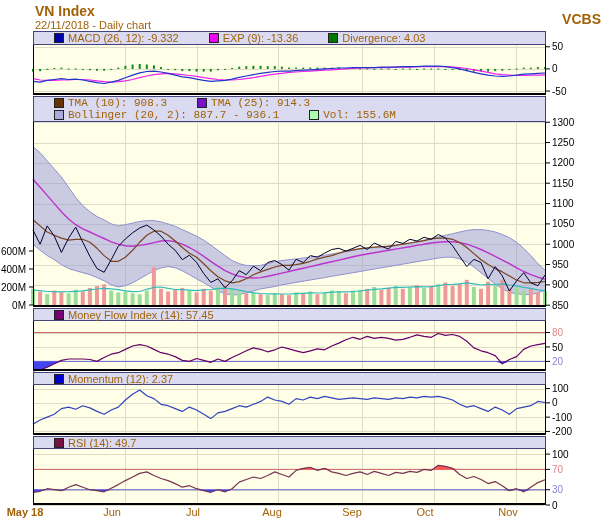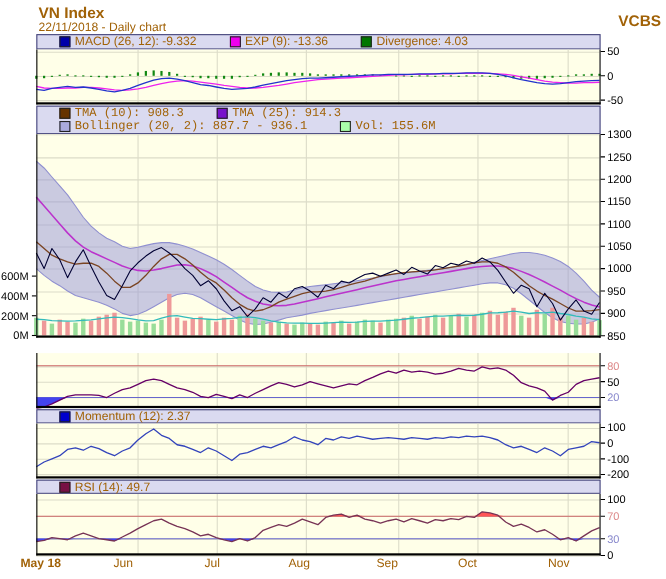--- a/index.html
+++ b/index.html
@@ -11,21 +11,21 @@
   .legendbar,.legendrow{display:flex;align-items:center;gap:30px;padding-left:20px;
       font-size:11px;white-space:nowrap;box-sizing:border-box;}
   .legendbar{position:absolute;left:33px;width:513px;background:#dadaf0;border:1px solid #44447a;}
   .legendwrap{position:absolute;left:33px;width:513px;background:#dadaf0;border:1px solid #44447a;box-sizing:border-box;}
   .legendrow{height:12px;font-family:Liberation Mono, monospace;}
   .lg-item{display:flex;align-items:center;gap:4px;}
   .lg-sq{width:8px;height:8px;border:1px solid #222;display:inline-block;}
   svg.panel{position:absolute;left:0;width:605px;overflow:visible;}
   .xaxis{position:absolute;top:506px;left:0;width:605px;height:18px;}
   .xaxis span{position:absolute;top:0;transform:translateX(-50%);font-size:11px;}
-  .xaxis span.bold{font-weight:bold;margin-left:12px;}
+  .xaxis span.bold{font-weight:bold;}
 </style>
 </head>
 <body>
 
 <div class="stage">
   <div class="title">VN Index</div>
   <div class="subtitle">22/11/2018 - Daily chart</div>
   <div class="brand">VCBS</div>
 
   <div class="legendbar" style="top:31px;height:14px">
@@ -285,20 +285,26 @@
       <line x1="546" y1="122.22197802197802" x2="550" y2="122.22197802197802" stroke="#000" stroke-width="1"></line>
       <text x="552" y="125.7" fill="#000" font-size="10" text-anchor="start">1000</text>
       <line x1="546" y1="142.55164835164834" x2="550" y2="142.55164835164834" stroke="#000" stroke-width="1"></line>
       <text x="552" y="146.1" fill="#000" font-size="10" text-anchor="start">950</text>
       <line x1="546" y1="162.88131868131867" x2="550" y2="162.88131868131867" stroke="#000" stroke-width="1"></line>
       <text x="552" y="166.4" fill="#000" font-size="10" text-anchor="start">900</text>
       <line x1="546" y1="183.210989010989" x2="550" y2="183.210989010989" stroke="#000" stroke-width="1"></line>
       <text x="552" y="186.7" fill="#000" font-size="10" text-anchor="start">850</text>
     </svg>
 
+  <div class="legendbar" style="top:308px;height:13px">
+      <span class="lg-item">
+        <span class="lg-sq" style="background: rgb(119, 0, 119);"></span>
+        <span>Money Flow Index (14): 57.45</span>
+      </span>
+    </div>
   <svg class="panel" style="top:321px;height:51px">
       <rect x="33" y="0" width="512" height="50" fill="#ffffe8"></rect>
       <line x1="125.5" y1="0" x2="125.5" y2="50" stroke="#dcdcc8" stroke-width="1"></line>
       <line x1="197.5" y1="0" x2="197.5" y2="50" stroke="#dcdcc8" stroke-width="1"></line>
       <line x1="278.5" y1="0" x2="278.5" y2="50" stroke="#dcdcc8" stroke-width="1"></line>
       <line x1="362.5" y1="0" x2="362.5" y2="50" stroke="#dcdcc8" stroke-width="1"></line>
       <line x1="434.5" y1="0" x2="434.5" y2="50" stroke="#dcdcc8" stroke-width="1"></line>
       <line x1="516.5" y1="0" x2="516.5" y2="50" stroke="#dcdcc8" stroke-width="1"></line>
       <line x1="33" y1="12.5" x2="545" y2="12.5" stroke="#dcdcc8" stroke-width="1"></line>
       <line x1="33" y1="26.5" x2="545" y2="26.5" stroke="#dcdcc8" stroke-width="1"></line>

